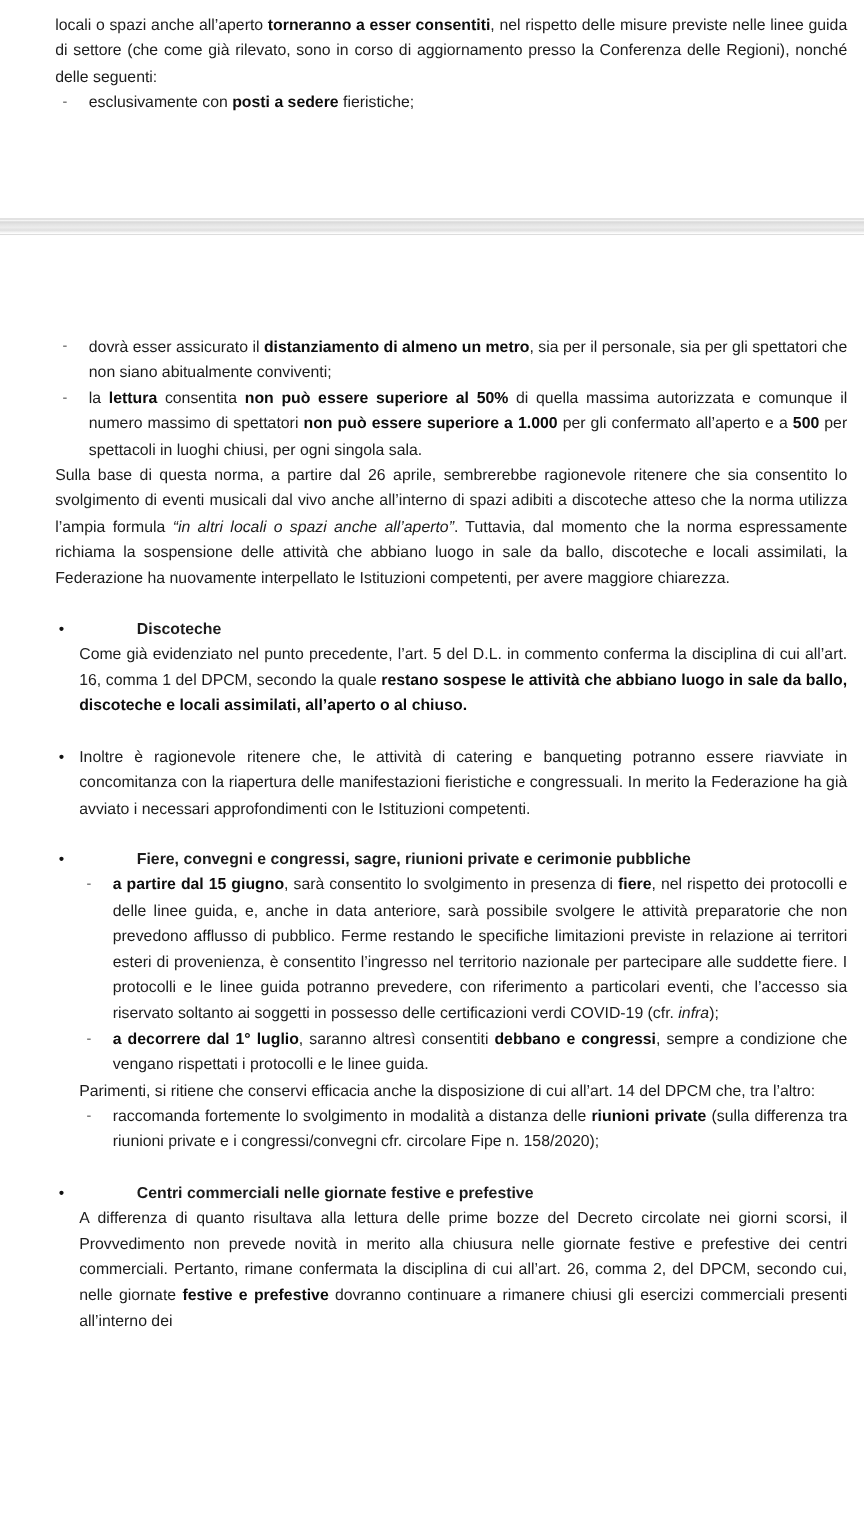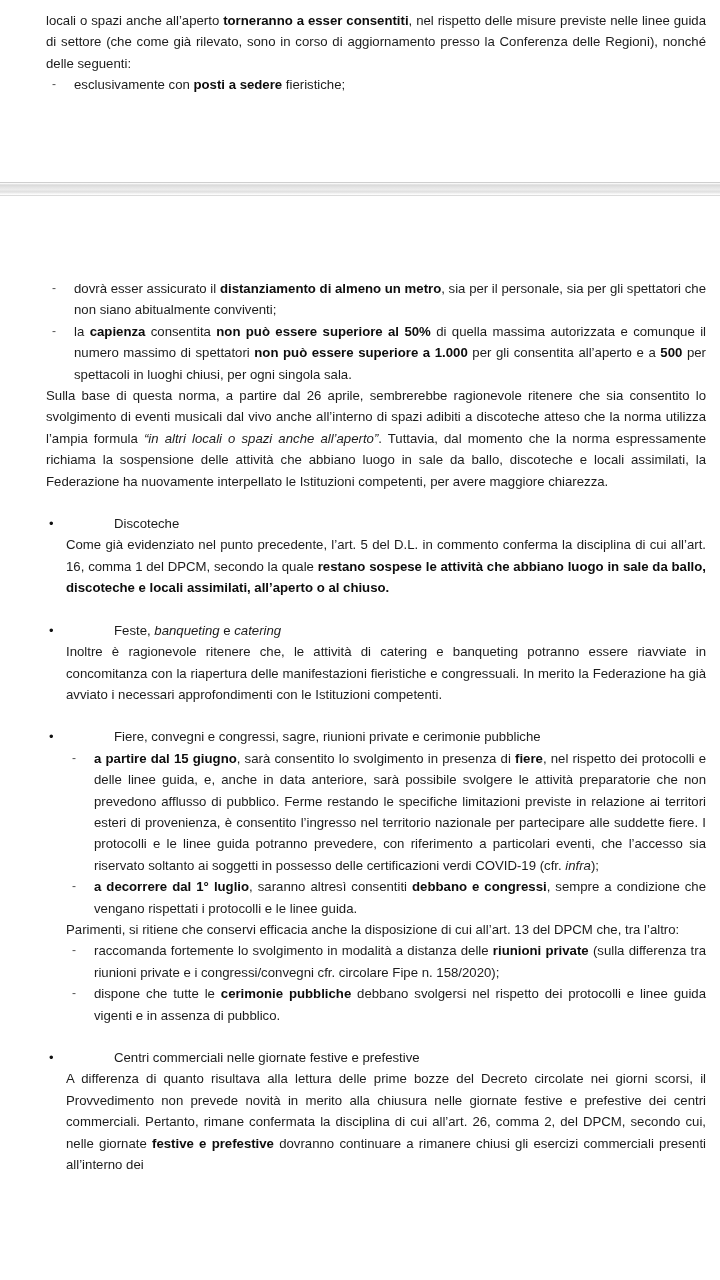--- a/index.html
+++ b/index.html
@@ -88,21 +88,21 @@
   ul.disc > li::before {
     content: "\2022";
     position: absolute;
     left: 3px;
     top: 0;
     font-size: 13px;
     line-height: 21.4px;
     color: #111;
   }
   li .heading {
-    font-weight: normal;
+    font-weight: bold;
     display: block;
     text-align: left;
     padding-left: 48px;
   }
 
   
   ul.dash {
     list-style: none;
     margin: 0;
     padding: 0;
@@ -142,60 +142,58 @@
     </div>
   </div>
 
   <div class="page-separator"></div>
 
   <div class="page page-bottom">
     <div class="body-text" style="top:82px;">
 
       <ul class="dash indent-1">
         <li><span>dovrà esser assicurato il </span><b>distanziamento di almeno un metro</b><span>, sia per il personale, sia per gli spettatori che non siano abitualmente conviventi;</span></li>
-        <li><span>la </span><b>capienza</b><span> consentita </span><b>non può essere superiore al 50%</b><span> di quella massima autorizzata e comunque il numero massimo di spettatori </span><b>non può essere superiore a 1.000</b><span> per gli consentita all’aperto e a </span><b>500</b><span> per spettacoli in luoghi chiusi, per ogni singola sala.</span></li>
+        <li><span>la </span><b>lettura</b><span> consentita </span><b>non può essere superiore al 50%</b><span> di quella massima autorizzata e comunque il numero massimo di spettatori </span><b>non può essere superiore a 1.000</b><span> per gli confermato all’aperto e a </span><b>500</b><span> per spettacoli in luoghi chiusi, per ogni singola sala.</span></li>
       </ul>
 
       <p class="para"><span>Sulla base di questa norma, a partire dal 26 aprile, sembrerebbe ragionevole ritenere che sia consentito lo svolgimento di eventi musicali dal vivo anche all’interno di spazi adibiti a discoteche atteso che la norma utilizza l’ampia formula </span><i>“in altri locali o spazi anche all’aperto”</i><span>. Tuttavia, dal momento che la norma espressamente richiama la sospensione delle attività che abbiano luogo in sale da ballo, discoteche e locali assimilati, la Federazione ha nuovamente interpellato le Istituzioni competenti, per avere maggiore chiarezza.</span></p>
 
       <div style="height:21px;"></div>
 
       <ul class="disc">
         <li>
           <span class="heading">Discoteche</span>
           <p class="para"><span>Come già evidenziato nel punto precedente, l’art. 5 del D.L. in commento conferma la disciplina di cui all’art. 16, comma 1 del DPCM, secondo la quale </span><b>restano sospese le attività che abbiano luogo in sale da ballo, discoteche e locali assimilati, all’aperto o al chiuso.</b></p>
         </li>
       </ul>
 
       <div style="height:21px;"></div>
 
       <ul class="disc">
         <li>
-          <span class="heading"><span>Feste, </span><i>banqueting</i><span> e </span><i>catering</i></span>
           <p class="para">Inoltre è ragionevole ritenere che, le attività di catering e banqueting potranno essere riavviate in concomitanza con la riapertura delle manifestazioni fieristiche e congressuali. In merito la Federazione ha già avviato i necessari approfondimenti con le Istituzioni competenti.</p>
         </li>
       </ul>
 
       <div style="height:21px;"></div>
 
       <ul class="disc">
         <li>
           <span class="heading">Fiere, convegni e congressi, sagre, riunioni private e cerimonie pubbliche</span>
 
           <ul class="dash">
             <li><b>a partire dal 15 giugno</b><span>, sarà consentito lo svolgimento in presenza di </span><b>fiere</b><span>, nel rispetto dei protocolli e delle linee guida, e, anche in data anteriore, sarà possibile svolgere le attività preparatorie che non prevedono afflusso di pubblico. Ferme restando le specifiche limitazioni previste in relazione ai territori esteri di provenienza, è consentito l’ingresso nel territorio nazionale per partecipare alle suddette fiere. I protocolli e le linee guida potranno prevedere, con riferimento a particolari eventi, che l’accesso sia riservato soltanto ai soggetti in possesso delle certificazioni verdi COVID-19 (cfr. </span><i>infra</i><span>);</span></li>
             <li><b>a decorrere dal 1° luglio</b><span>, saranno altresì consentiti </span><b>debbano e congressi</b><span>, sempre a condizione che vengano rispettati i protocolli e le linee guida.</span></li>
           </ul>
 
 
-          <p class="para">Parimenti, si ritiene che conservi efficacia anche la disposizione di cui all’art. 13 del DPCM che, tra l’altro:</p>
+          <p class="para">Parimenti, si ritiene che conservi efficacia anche la disposizione di cui all’art. 14 del DPCM che, tra l’altro:</p>
 
           <ul class="dash indent-2">
             <li><span>raccomanda fortemente lo svolgimento in modalità a distanza delle </span><b>riunioni private</b><span> (sulla differenza tra riunioni private e i congressi/convegni cfr. circolare Fipe n. 158/2020);</span></li>
-            <li><span>dispone che tutte le </span><b>cerimonie pubbliche</b><span> debbano svolgersi nel rispetto dei protocolli e linee guida vigenti e in assenza di pubblico.</span></li>
           </ul>
         </li>
       </ul>
 
       <div style="height:21px;"></div>
 
       <ul class="disc">
         <li>
           <span class="heading">Centri commerciali nelle giornate festive e prefestive</span>
           <p class="para"><span>A differenza di quanto risultava alla lettura delle prime bozze del Decreto circolate nei giorni scorsi, il Provvedimento non prevede novità in merito alla chiusura nelle giornate festive e prefestive dei centri commerciali. Pertanto, rimane confermata la disciplina di cui all’art. 26, comma 2, del DPCM, secondo cui, nelle giornate </span><b>festive e prefestive</b><span> dovranno continuare a rimanere chiusi gli esercizi commerciali presenti all’interno dei </span></p>

